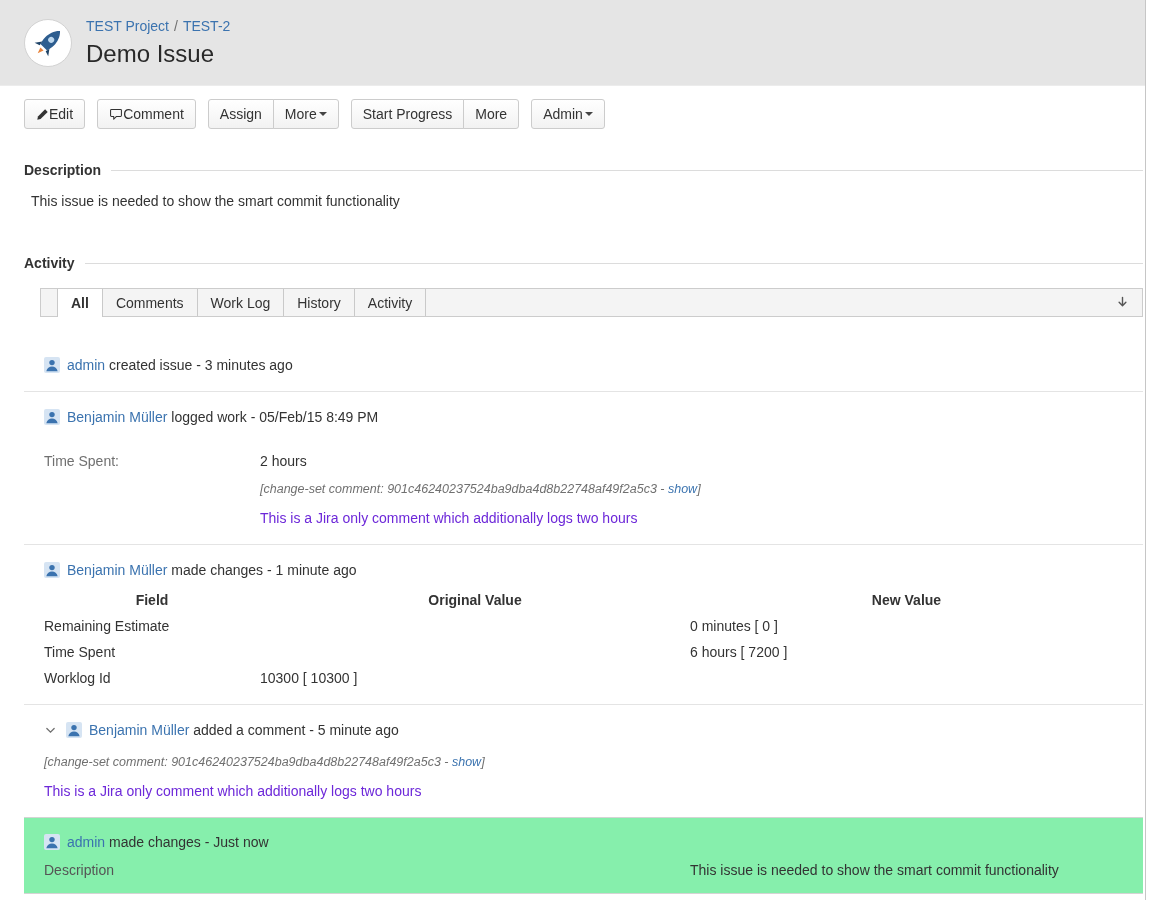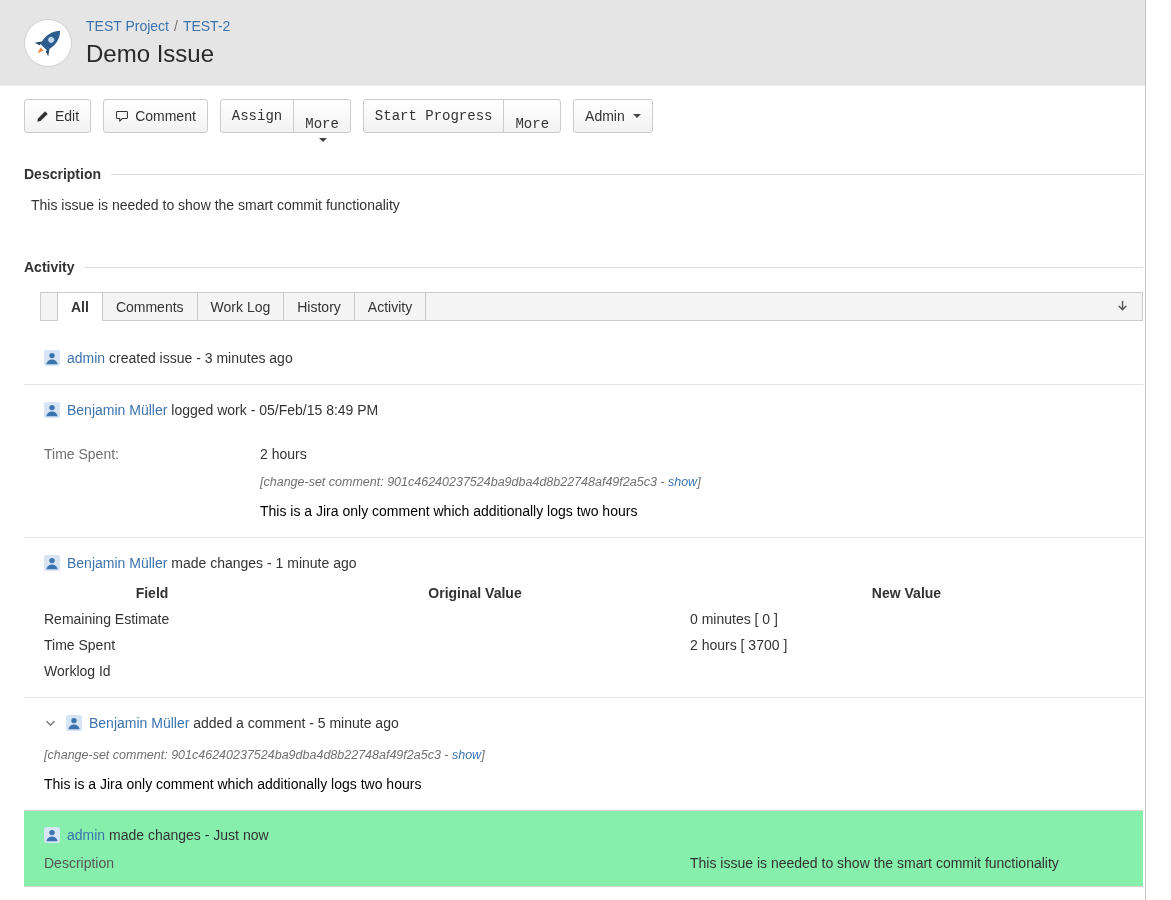--- a/index.html
+++ b/index.html
@@ -21,31 +21,31 @@
   }
   .project-avatar { width:48px; height:48px; flex:none; }
   .breadcrumb { font-size:14px; line-height:18px; margin-bottom:4px; }
   .breadcrumb a { color:#3b73af; text-decoration:none; cursor:pointer; }
   .breadcrumb .sep { color:#707070; margin:0 5px; }
   .issue-title { margin:0; font-size:24px; line-height:30px; font-weight:400; color:#292929; }
 
   
   .toolbar { padding:13px 24px 15px; display:flex; gap:12px; }
   .btn {
-    display:inline-flex; align-items:center; gap:6px;
-    height:30px; padding:16px 11px;
+    display:inline-flex; align-items:center; 
+    height:30px; padding:4px 11px;
     background:linear-gradient(to bottom,#ffffff,#f2f2f2);
     border:1px solid #ccc; border-radius:3px;
     color:#333; font-size:14px; font-family:inherit;
     cursor:pointer; white-space:nowrap;
   }
   .btn-group { display:inline-flex; }
-  .btn-group .btn { border-radius:0;font-family:Liberation Mono, monospace; }
+  .btn-group .btn { border-radius:0; }
   .btn-group .btn:first-child { border-radius:3px 0 0 3px; }
-  .btn-group .btn:last-child { border-radius:0 3px 3px 0; margin-left:-1px;flex-direction:column; }
+  .btn-group .btn:last-child { border-radius:0 3px 3px 0; margin-left:-1px; }
   .caret {
     width:0; height:0; margin-left:2px;
     border-left:4px solid transparent; border-right:4px solid transparent;
     border-top:4px solid #444;
     display:inline-block;
   }
   .btn .icon { display:inline-flex; }
 
   
   .section-heading {
@@ -53,21 +53,21 @@
     margin:18px 2px 0 24px;
     font-weight:bold; font-size:14px; color:#333;
   }
   .section-heading .rule { flex:1; height:1px; background:#dcdcdc; margin-top:1px; }
   .desc-text { margin:13px 24px 0 31px; line-height:20px; }
 
   .activity-heading { margin-top:44px; }
 
   
   .tabstrip {
-    margin:17px 2px 0 40px; height:29px;
+    margin:17px 2px 11px 40px; height:29px;
     background:#f4f4f4; border:1px solid #ccc;
     display:flex; align-items:flex-start; padding-left:16px;
     position:relative; overflow:visible;
   }
   .tab {
     display:flex; align-items:center; height:27px; padding:0 13px;
     border-right:1px solid #c9c9c9; color:#333; cursor:pointer; white-space:nowrap;
   }
   .tab.active {
     background:#fff; font-weight:bold; height:28px;
@@ -92,21 +92,21 @@
   .avatar16 { width:16px; height:16px; flex:none; line-height:0; }
   .user-link { color:#3b73af; text-decoration:none; cursor:pointer; }
   .twisty { background:none; border:none; padding:0 2px 0 0; cursor:pointer; line-height:0; }
 
   .worklog-grid { display:grid; grid-template-columns:216px 1fr; margin-top:24px; }
   .worklog-label { color:#707070; line-height:20px; }
   .worklog-detail > div:first-child { line-height:20px; }
 
   .changeset { font-style:italic; font-size:12.5px; color:#707070; margin-top:10px; line-height:16px; }
   .changeset a { color:#3b73af; text-decoration:none; cursor:pointer; }
-  .comment-text { margin-top:11px; line-height:20px; color:#000000; }
+  .comment-text { margin-top:11px; line-height:20px; color:#6d28d9; }
 
   .changes-grid {
     display:grid; grid-template-columns:216px 430px 1fr;
     margin-top:10px; row-gap:6px;
   }
   .changes-grid .cell { line-height:20px; }
   .changes-grid .hdr { font-weight:bold; text-align:center; }
   .field-label-muted { color:#555; }
 </style>
 </head>
@@ -253,23 +253,24 @@
           <div class="cell hdr">Field</div>
           <div class="cell hdr">Original Value</div>
           <div class="cell hdr">New Value</div>
 
           <div class="cell">Remaining Estimate</div>
           <div class="cell"></div>
           <div class="cell">0 minutes [ 0 ]</div>
 
           <div class="cell">Time Spent</div>
           <div class="cell"></div>
-          <div class="cell">2 hours [ 3700 ]</div>
+          <div class="cell">6 hours [ 7200 ]</div>
 
           <div class="cell">Worklog Id</div>
+          <div class="cell">10300 [ 10300 ]</div>
           <div class="cell"></div>
         </div>
       </div>
 
       <div class="stream-item">
         <div class="item-header">
           <button class="twisty">
             <span>
               <svg viewBox="0 0 16 16" width="13" height="13">
                   <path d="M3.5 5.5L8 10l4.5-4.5" stroke="#707070" stroke-width="1.6" fill="none" stroke-linecap="round"></path>

